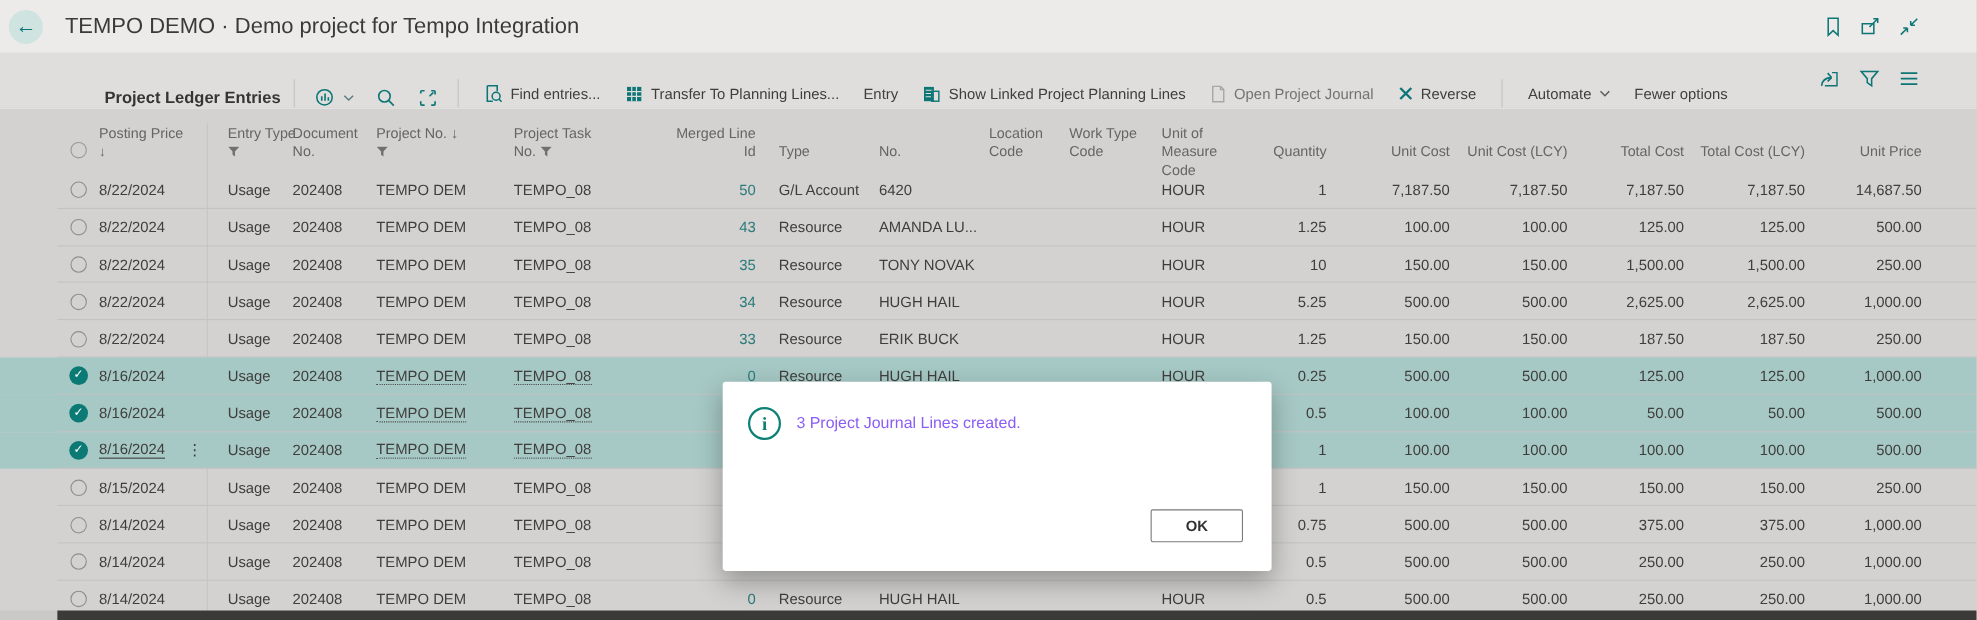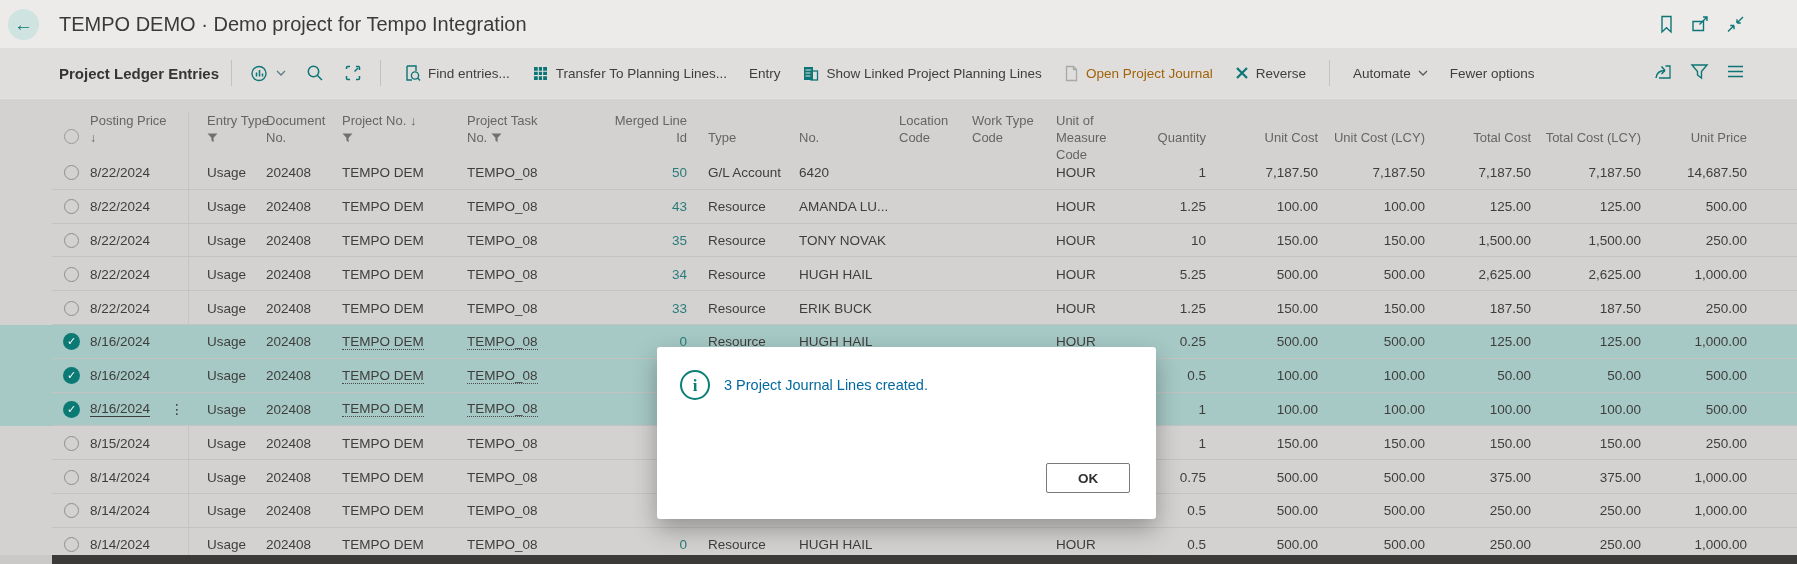--- a/index.html
+++ b/index.html
@@ -12,26 +12,26 @@
   .back-btn { position:absolute; left:8px; top:9px; width:31px; height:31px; border-radius:50%;
               background:#cfe3e1; color:var(--accent,#0c7676); font-size:19px; line-height:31px;
               text-align:center; cursor:pointer; }
   .page-caption { position:absolute; left:59px; top:0; height:48px; line-height:48px;
                   font-size:20px; color:#3a3a3a; }
   .win-icons { position:absolute; right:52px; top:0; height:48px; display:flex; align-items:center; gap:16px; }
   .win-icons svg { display:block; }
 
   
   .toolbar { position:absolute; top:48px; left:0; right:0; height:50px; background:#dfdedd;
-             display:flex; align-items:center; font-size:13.5px; color:#3f3e3d; }
+             display:flex; align-items:flex-end; font-size:13.5px; color:#3f3e3d;padding-left:36px; }
   .pl-title { font-size:15px; font-weight:700; color:#363534; margin-left:59px; white-space:nowrap; }
   .vdiv { width:1px; height:26px; background:#c3c2c1; margin:0 12px; flex:0 0 auto; }
   .icon-cluster { display:flex; align-items:center; gap:20px; margin:0 6px; }
   .tb-item { display:flex; align-items:center; gap:7px; white-space:nowrap; margin:0 11px; cursor:pointer; }
-  .tb-item.disabled { color:#a16207; }
+  .tb-item.disabled { color:#737373; }
   .tb-item svg { flex:0 0 auto; }
   .tb-right { position:absolute; right:52px; top:0; height:50px; display:flex; align-items:center; gap:17px; }
 
   
   .grid { position:absolute; top:98px; left:0; right:0; bottom:0; background:#d3d2d1; border-top:1px solid #e4e3e2; }
   .hdr { position:absolute; top:0; left:0; right:0; height:57px; color:#666564; font-size:13px; }
   .hdr-cell { position:absolute; top:13px; line-height:17px; cursor:pointer; }
   .hdr-cell .l { display:block; }
   .hdr-cell .single { margin-top:17px; }
   .funnel { display:inline-block; vertical-align:-1px; }
@@ -76,21 +76,21 @@
                font-size:11px; line-height:17px; text-align:center; margin-left:63px; cursor:pointer; flex:0 0 auto; }
   .hdr-radio { position:absolute; left:64px; top:30px; width:15px; height:15px; border-radius:50%; border:1.5px solid #9a9998; cursor:pointer; }
 
   
   .dialog { position:absolute; left:657px; top:347px; width:499px; height:172px; background:#ffffff;
             box-shadow:0 10px 24px rgba(0,0,0,.30); border-radius:3px; }
   .dlg-body { position:absolute; left:23px; top:23px; display:flex; align-items:center; gap:14px; }
   .info-icon { width:30px; height:30px; border-radius:50%; border:2px solid var(--dialog-info,#0a8076);
                color:var(--dialog-info,#0a8076); font-size:17px; font-weight:700; line-height:27px; text-align:center;
                font-family:"Liberation Serif","DejaVu Serif",serif; flex:0 0 auto; }
-  .dlg-msg { font-size:14.5px; color:#0369a1; }
+  .dlg-msg { font-size:14.5px; color:#8b5cf6; }
   .ok-btn { position:absolute; right:26px; bottom:26px; width:84px; height:30px; background:#fff;
             border:1px solid #7a7978; border-radius:2px; font-size:13.5px; font-weight:700; color:#323130; cursor:pointer;
             font-family:"Liberation Sans","DejaVu Sans",sans-serif; }
 
   
   .bottom-bar { position:absolute; left:52px; right:0; bottom:0; height:9px; background:#3b3a39; }
   .bottom-stub { position:absolute; left:0; bottom:0; width:52px; height:9px; background:#cac9c8; }
 </style>
 </head>
 <body>

